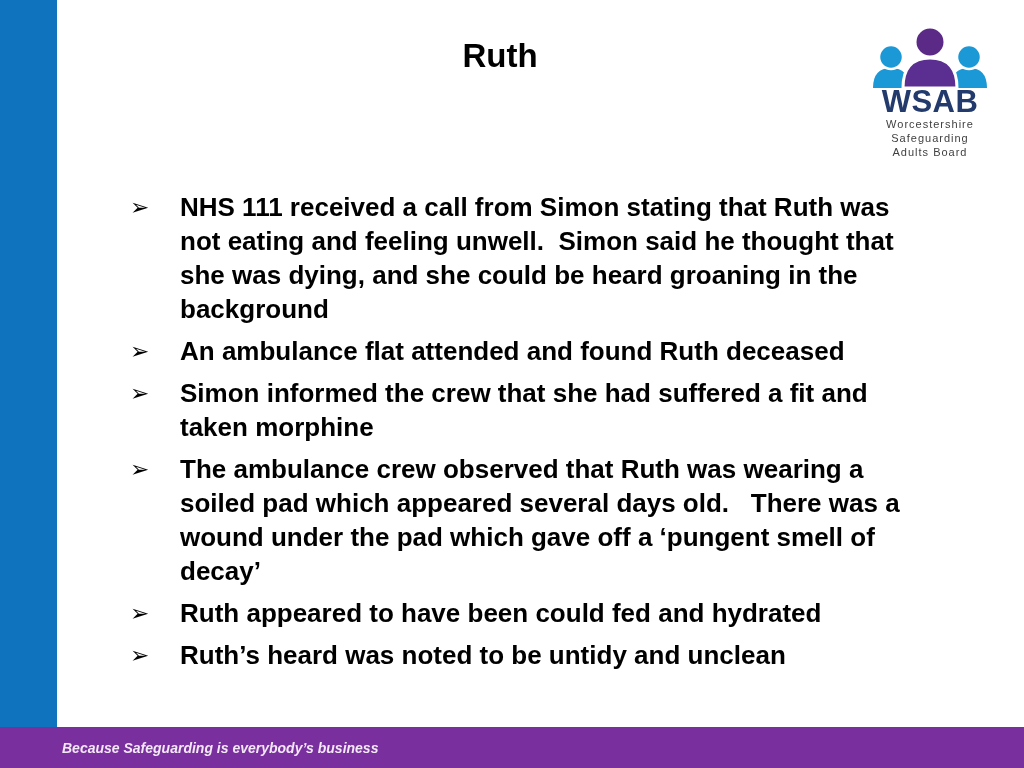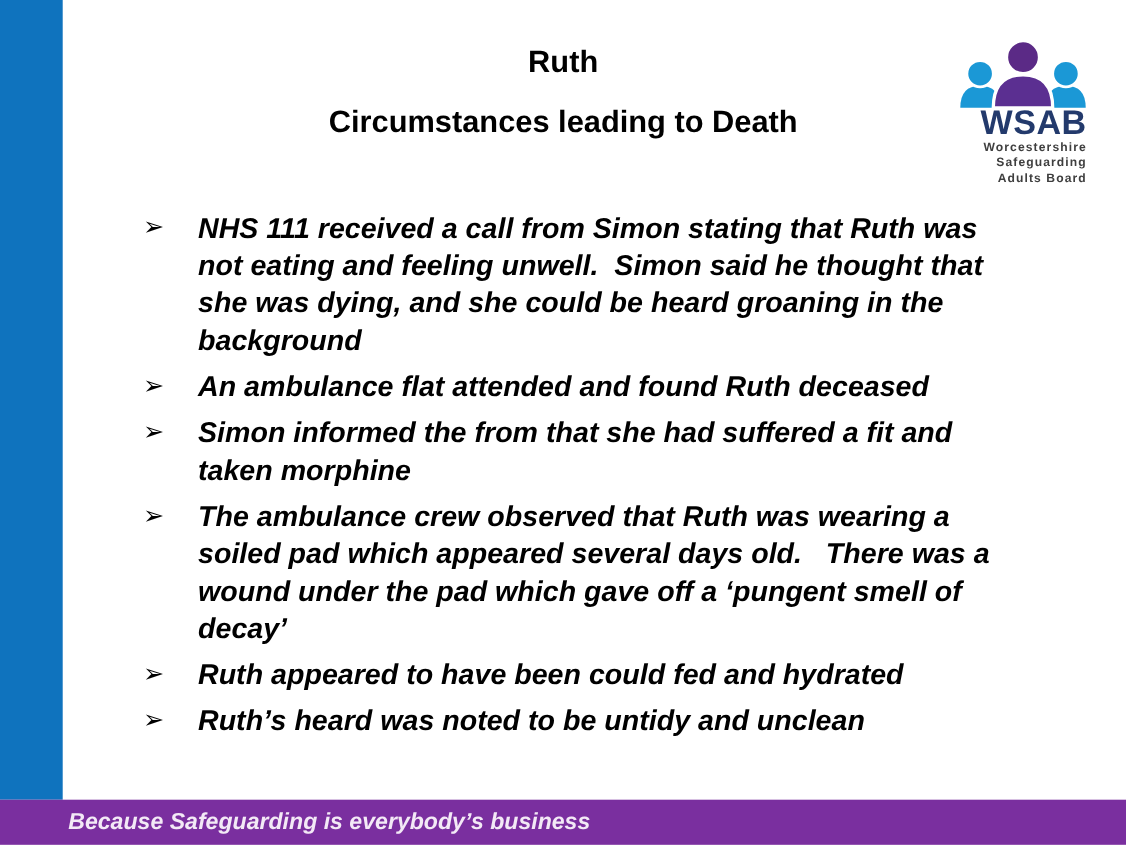--- a/index.html
+++ b/index.html
@@ -8,68 +8,67 @@
     background:#ffffff;
     font-family:"Liberation Sans", sans-serif;
     position:relative; overflow:hidden;
   }
   .left-bar {
     position:absolute; left:0; top:0;
     width:57px; height:727px;
     background:#0F73BE;
   }
   .title-block {
-    position:absolute; left:69px; top:28px; width:886px;
+    position:absolute; left:57px; top:28px; width:886px;
     text-align:center; color:#000;
-    font-weight:700; font-size:28px; line-height:55px;
+    font-weight:700; font-size:33px; line-height:55px;
   }
   .bullet-list {
     position:absolute; left:128px; top:190px; width:868px;
     list-style:none; margin:0; padding:0;
     color:#000; font-size:26px; line-height:34px; font-weight:600;
   }
   .bullet-item { display:flex; margin:0 0 8px 0; }
   .bullet-marker {
     flex:none; width:50px; padding-left:2px;
     font-size:23px; line-height:34px; font-weight:400;
     font-family:"DejaVu Sans","Liberation Sans",sans-serif;
   }
-  .bullet-text { flex:1; white-space:pre-wrap;font-style:italic; }
+  .bullet-text { flex:1; white-space:pre-wrap; }
   .logo {
-    position:absolute; left:872px; top:28px; width:116px;
-    text-align:right;
+    position:absolute; left:872px; top:18px; width:116px;
+    text-align:center;
   }
   .logo-people { display:block; margin:0 auto; }
   .logo-acronym {
     font-size:31px; font-weight:800; line-height:30px;
     letter-spacing:0.5px; color:#233A6C; margin-top:-2px;
   }
   .logo-sub {
-    font-size:11px; font-weight:700; line-height:14px;
+    font-size:11px; font-weight:400; line-height:14px;
     letter-spacing:1px; color:#3F3F3F; white-space:nowrap;
   }
   .footer {
     position:absolute; left:0; top:727px;
     width:1024px; height:41px;
     background:#7A2F9F;
     display:flex; align-items:center;
   }
   .footer-text {
     color:#F3E9F6; font-style:italic; font-weight:600;
-    font-size:21px; padding-left:62px;
+    font-size:14px; padding-left:62px;
   }
 </style>
 </head>
 <body>
 
 <div class="left-bar"></div>
 
 <div class="title-block">
   <div>Ruth</div>
-  <div>Circumstances leading to Death</div>
 </div>
 
 <div class="logo">
   <svg class="logo-people" width="116" height="71" viewBox="0 0 116 71" aria-hidden="true">
     <path d="M1,70 Q1,50 19,50 Q37,50 37,70 Z" fill="#1B98D6"></path>
     <path d="M79,70 Q79,50 97,50 Q115,50 115,70 Z" fill="#1B98D6"></path>
     <path d="M31,70 Q31,40 58,40 Q85,40 85,70 Z" fill="#5B2F91" stroke="#ffffff" stroke-width="3"></path>
     <circle cx="19" cy="39" r="12" fill="#1B98D6" stroke="#ffffff" stroke-width="2.5"></circle>
     <circle cx="97" cy="39" r="12" fill="#1B98D6" stroke="#ffffff" stroke-width="2.5"></circle>
     <circle cx="58" cy="24" r="15" fill="#5B2A86" stroke="#ffffff" stroke-width="3"></circle>
@@ -87,21 +86,21 @@
 not eating and feeling unwell.  Simon said he thought that
 she was dying, and she could be heard groaning in the
 background</span>
   </li>
   <li class="bullet-item">
     <span class="bullet-marker">➢</span>
     <span class="bullet-text">An ambulance flat attended and found Ruth deceased</span>
   </li>
   <li class="bullet-item">
     <span class="bullet-marker">➢</span>
-    <span class="bullet-text">Simon informed the from that she had suffered a fit and
+    <span class="bullet-text">Simon informed the crew that she had suffered a fit and
 taken morphine</span>
   </li>
   <li class="bullet-item">
     <span class="bullet-marker">➢</span>
     <span class="bullet-text">The ambulance crew observed that Ruth was wearing a
 soiled pad which appeared several days old.   There was a
 wound under the pad which gave off a ‘pungent smell of
 decay’</span>
   </li>
   <li class="bullet-item">

